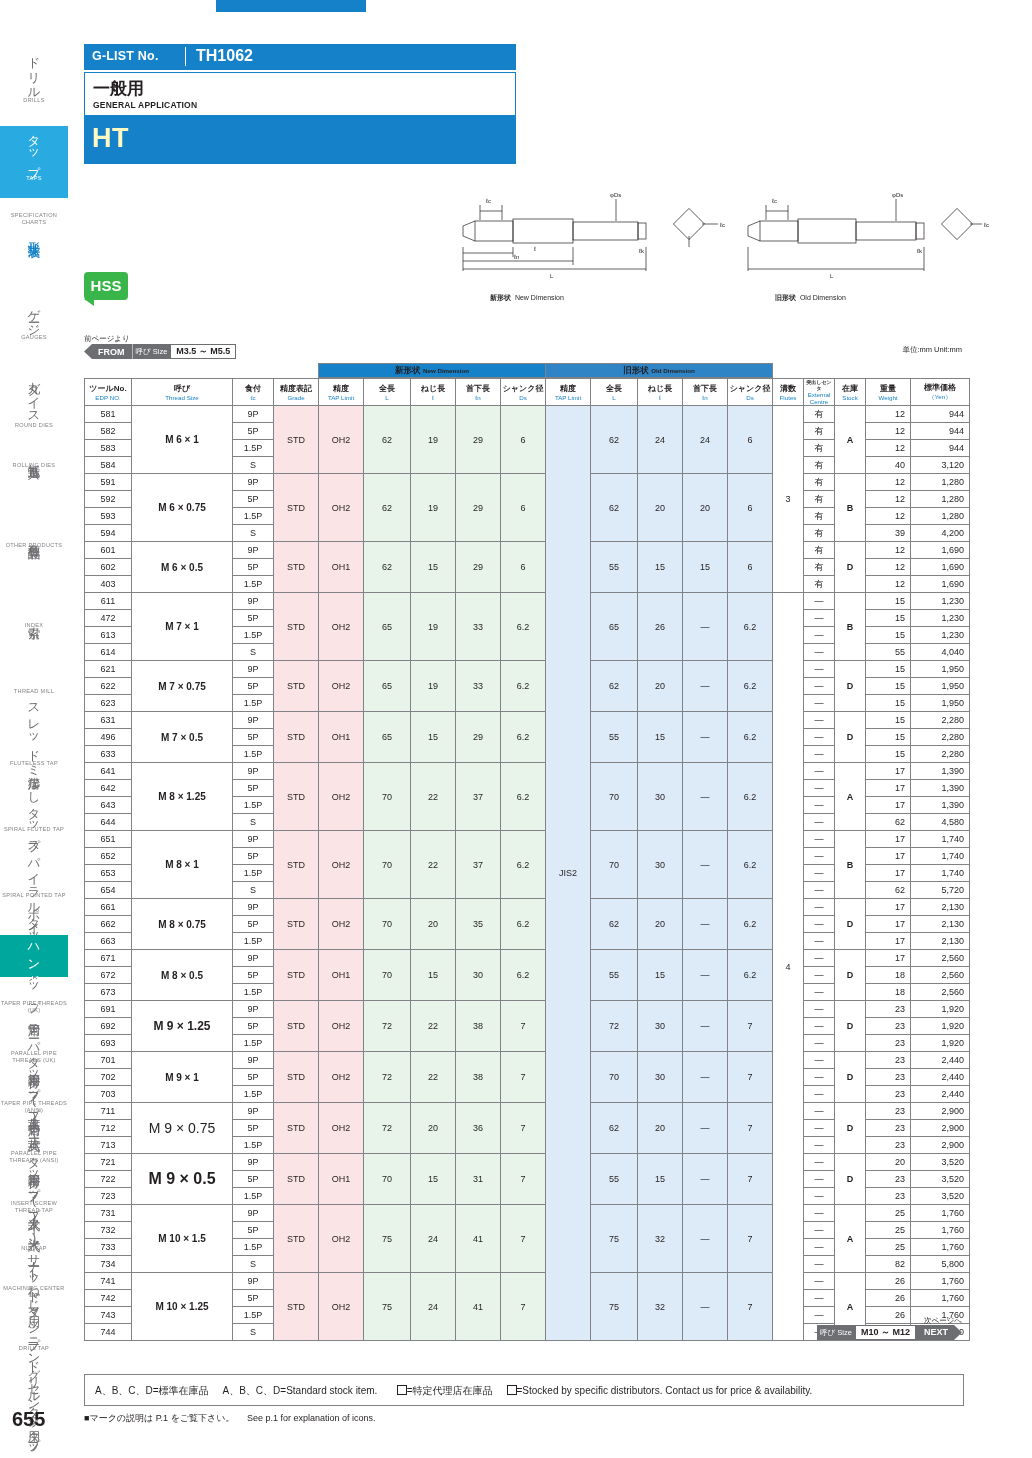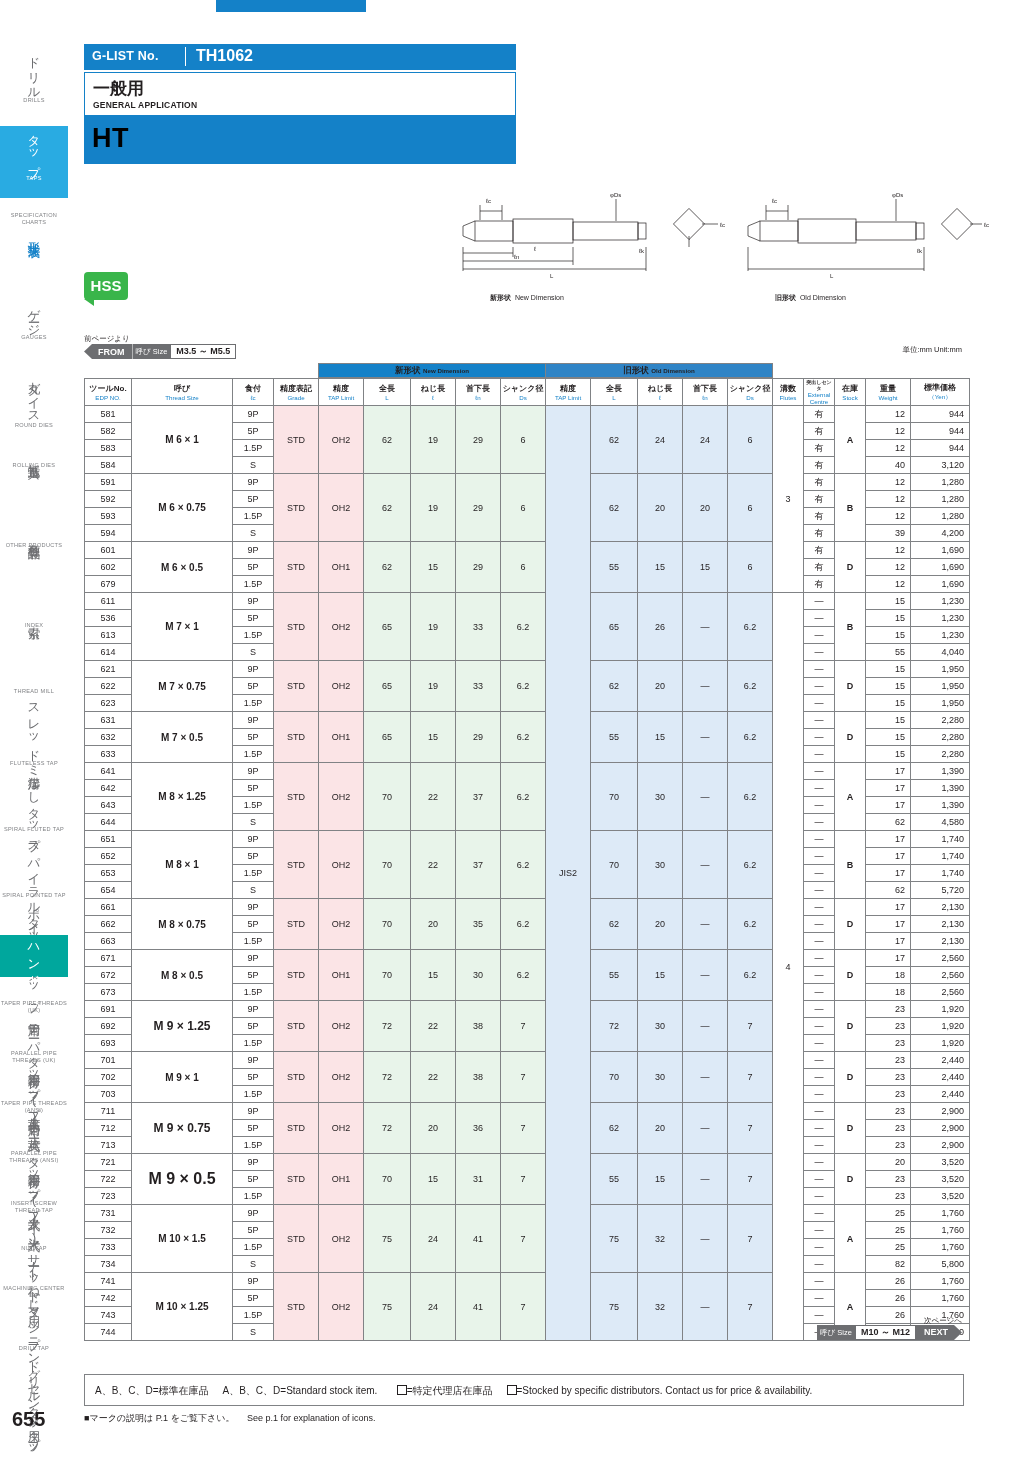--- a/index.html
+++ b/index.html
@@ -21,21 +21,21 @@
   .sb-blue{color:#1481c8;}
   .vert{writing-mode:vertical-rl;text-orientation:upright;display:inline-block;}
   
   .glist{position:absolute;left:84px;top:44px;width:432px;height:26px;background:#1481c8;color:#fff;}
   .glist .lbl{position:absolute;left:8px;top:5px;font-size:12.5px;font-weight:bold;letter-spacing:.2px;}
   .glist .sep{position:absolute;left:101px;top:3px;width:1px;height:19px;background:#ffffff;}
   .glist .num{position:absolute;left:112px;top:3px;font-size:16px;font-weight:bold;}
   .hblk{position:absolute;left:84px;top:72px;width:432px;height:44px;border:1px solid #1481c8;box-sizing:border-box;background:#fff;}
   .hblk .jp{position:absolute;left:8px;top:4px;font-size:17px;font-weight:bold;color:#231f20;}
   .hblk .en{position:absolute;left:8px;top:27px;font-size:8.5px;font-weight:bold;color:#231f20;letter-spacing:.2px;}
-  .htband{position:absolute;left:84px;top:116px;width:432px;height:48px;background:#1481c8;color:#000000;}
+  .htband{position:absolute;left:84px;top:116px;width:432px;height:48px;background:#1481c8;color:#fef9c3;}
   .htband .t{position:absolute;left:8px;top:7px;font-size:27px;font-weight:bold;letter-spacing:.5px;}
   .hss{position:absolute;left:84px;top:272px;width:44px;height:28px;background:#39b54a;border-radius:4px;color:#fff;
        font-size:15px;font-weight:bold;text-align:center;line-height:28px;}
   .hss:after{content:"";position:absolute;left:0;bottom:-6px;width:0;height:0;border-left:10px solid transparent;border-right:0 solid transparent;border-top:7px solid #39b54a;}
   .fromline{position:absolute;left:84px;top:334px;font-size:7.5px;color:#231f20;}
   .frombar{position:absolute;left:84px;top:344px;height:15px;display:flex;align-items:stretch;}
   .frombar .arrow{background:#6d6e71;color:#fff;font-size:9px;font-weight:bold;padding:1px 8px 0 14px;
       clip-path:polygon(8px 0,100% 0,100% 100%,8px 100%,0 50%);line-height:14px;}
   .frombar .sz{background:#6d6e71;color:#fff;font-size:7.5px;padding:0 3px;line-height:15px;}
   .frombar .val{background:#fff;border:1px solid #6d6e71;font-size:9px;font-weight:bold;padding:0 5px;line-height:13px;}
@@ -439,21 +439,21 @@
           <td style="text-align:right;padding-right:5px">1,690</td>
         </tr>
         <tr style="height:17px">
           <td>602</td>
           <td>5P</td>
           <td>有</td>
           <td style="text-align:right;padding-right:5px">12</td>
           <td style="text-align:right;padding-right:5px">1,690</td>
         </tr>
         <tr style="height:17px">
-          <td>679</td>
+          <td>403</td>
           <td>1.5P</td>
           <td>有</td>
           <td style="text-align:right;padding-right:5px">12</td>
           <td style="text-align:right;padding-right:5px">1,690</td>
         </tr>
         <tr style="height:17px">
           <td>611</td>
           <td rowspan="4" style="font-weight:bold;font-size:10px">M  7  × 1</td>
           <td>9P</td>
           <td class="pnk" rowspan="4">STD</td>
@@ -466,21 +466,21 @@
           <td class="blu" rowspan="4">26</td>
           <td class="blu" rowspan="4">—</td>
           <td class="blu" rowspan="4">6.2</td>
           <td rowspan="44">4</td>
           <td>—</td>
           <td rowspan="4" style="font-weight:bold">B</td>
           <td style="text-align:right;padding-right:5px">15</td>
           <td style="text-align:right;padding-right:5px">1,230</td>
         </tr>
         <tr style="height:17px">
-          <td>536</td>
+          <td>472</td>
           <td>5P</td>
           <td>—</td>
           <td style="text-align:right;padding-right:5px">15</td>
           <td style="text-align:right;padding-right:5px">1,230</td>
         </tr>
         <tr style="height:17px">
           <td>613</td>
           <td>1.5P</td>
           <td>—</td>
           <td style="text-align:right;padding-right:5px">15</td>
@@ -539,21 +539,21 @@
           <td class="blu" rowspan="3">55</td>
           <td class="blu" rowspan="3">15</td>
           <td class="blu" rowspan="3">—</td>
           <td class="blu" rowspan="3">6.2</td>
           <td>—</td>
           <td rowspan="3" style="font-weight:bold">D</td>
           <td style="text-align:right;padding-right:5px">15</td>
           <td style="text-align:right;padding-right:5px">2,280</td>
         </tr>
         <tr style="height:17px">
-          <td>632</td>
+          <td>496</td>
           <td>5P</td>
           <td>—</td>
           <td style="text-align:right;padding-right:5px">15</td>
           <td style="text-align:right;padding-right:5px">2,280</td>
         </tr>
         <tr style="height:17px">
           <td>633</td>
           <td>1.5P</td>
           <td>—</td>
           <td style="text-align:right;padding-right:5px">15</td>
@@ -766,21 +766,21 @@
         </tr>
         <tr style="height:17px">
           <td>703</td>
           <td>1.5P</td>
           <td>—</td>
           <td style="text-align:right;padding-right:5px">23</td>
           <td style="text-align:right;padding-right:5px">2,440</td>
         </tr>
         <tr style="height:17px">
           <td>711</td>
-          <td rowspan="3" style="font-weight:bold;font-size:12px">M  9  × 0.75</td>
+          <td rowspan="3" style="font-weight:normal;font-size:14px">M  9  × 0.75</td>
           <td>9P</td>
           <td class="pnk" rowspan="3">STD</td>
           <td class="pnk" rowspan="3">OH2</td>
           <td class="grn" rowspan="3">72</td>
           <td class="grn" rowspan="3">20</td>
           <td class="grn" rowspan="3">36</td>
           <td class="grn" rowspan="3">7</td>
           <td class="blu" rowspan="3">62</td>
           <td class="blu" rowspan="3">20</td>
           <td class="blu" rowspan="3">—</td>

